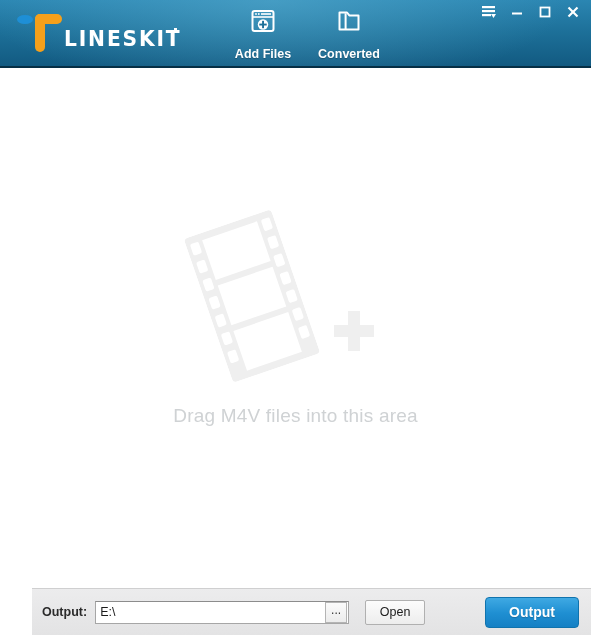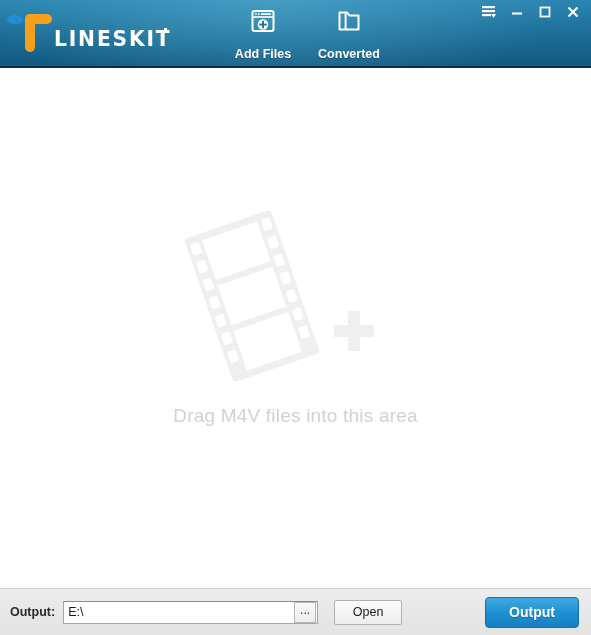--- a/index.html
+++ b/index.html
@@ -33,21 +33,21 @@
       radial-gradient(ellipse 420px 130px at 46% 2%, rgba(90,175,210,0.55) 0%, rgba(90,175,210,0.0) 70%),
       linear-gradient(to bottom, #2b86b2 0%, #1d7099 48%, #125a81 100%);
     border-bottom: 2px solid #062f45;
     box-sizing: border-box;
     overflow: hidden;
   }
 
   
   .logo {
     position: absolute;
-    left: 4px;
+    left: 14px;
     top: 8px;
     width: 180px;
     height: 48px;
   }
   .logo-dot {
     position: absolute;
     left: 3px;
     top: 7px;
     width: 16px;
     height: 9px;
@@ -192,20 +192,21 @@
   
   .footer {
     flex: 0 0 47px;
     height: 47px;
     box-sizing: border-box;
     background: linear-gradient(to bottom, #ececed 0%, #e3e3e4 100%);
     border-top: 1px solid #cfcfd0;
     display: flex;
     align-items: center;
     padding: 0 10px;
+    margin-left: 32px;
   }
   .out-label {
     font-size: 12.5px;
     font-weight: bold;
     color: #2b2b2b;
     margin-right: 8px;
     white-space: nowrap;
   }
   .out-field {
     position: relative;
@@ -243,21 +244,21 @@
     align-items: center;
     justify-content: center;
     font-size: 12px;
     color: #333;
     cursor: pointer;
     line-height: 1;
     padding-bottom: 4px;
   }
   .open-btn {
     margin-left: 16px;
-    width: 68px;
+    width: 60px;
     height: 25px;
     background: linear-gradient(to bottom, #fcfcfc 0%, #ededed 100%);
     border: 1px solid #b0b0b0;
     border-radius: 2px;
     box-sizing: border-box;
     font-family: "Liberation Sans", sans-serif;
     font-size: 12.5px;
     color: #202020;
     cursor: pointer;
     display: flex;

